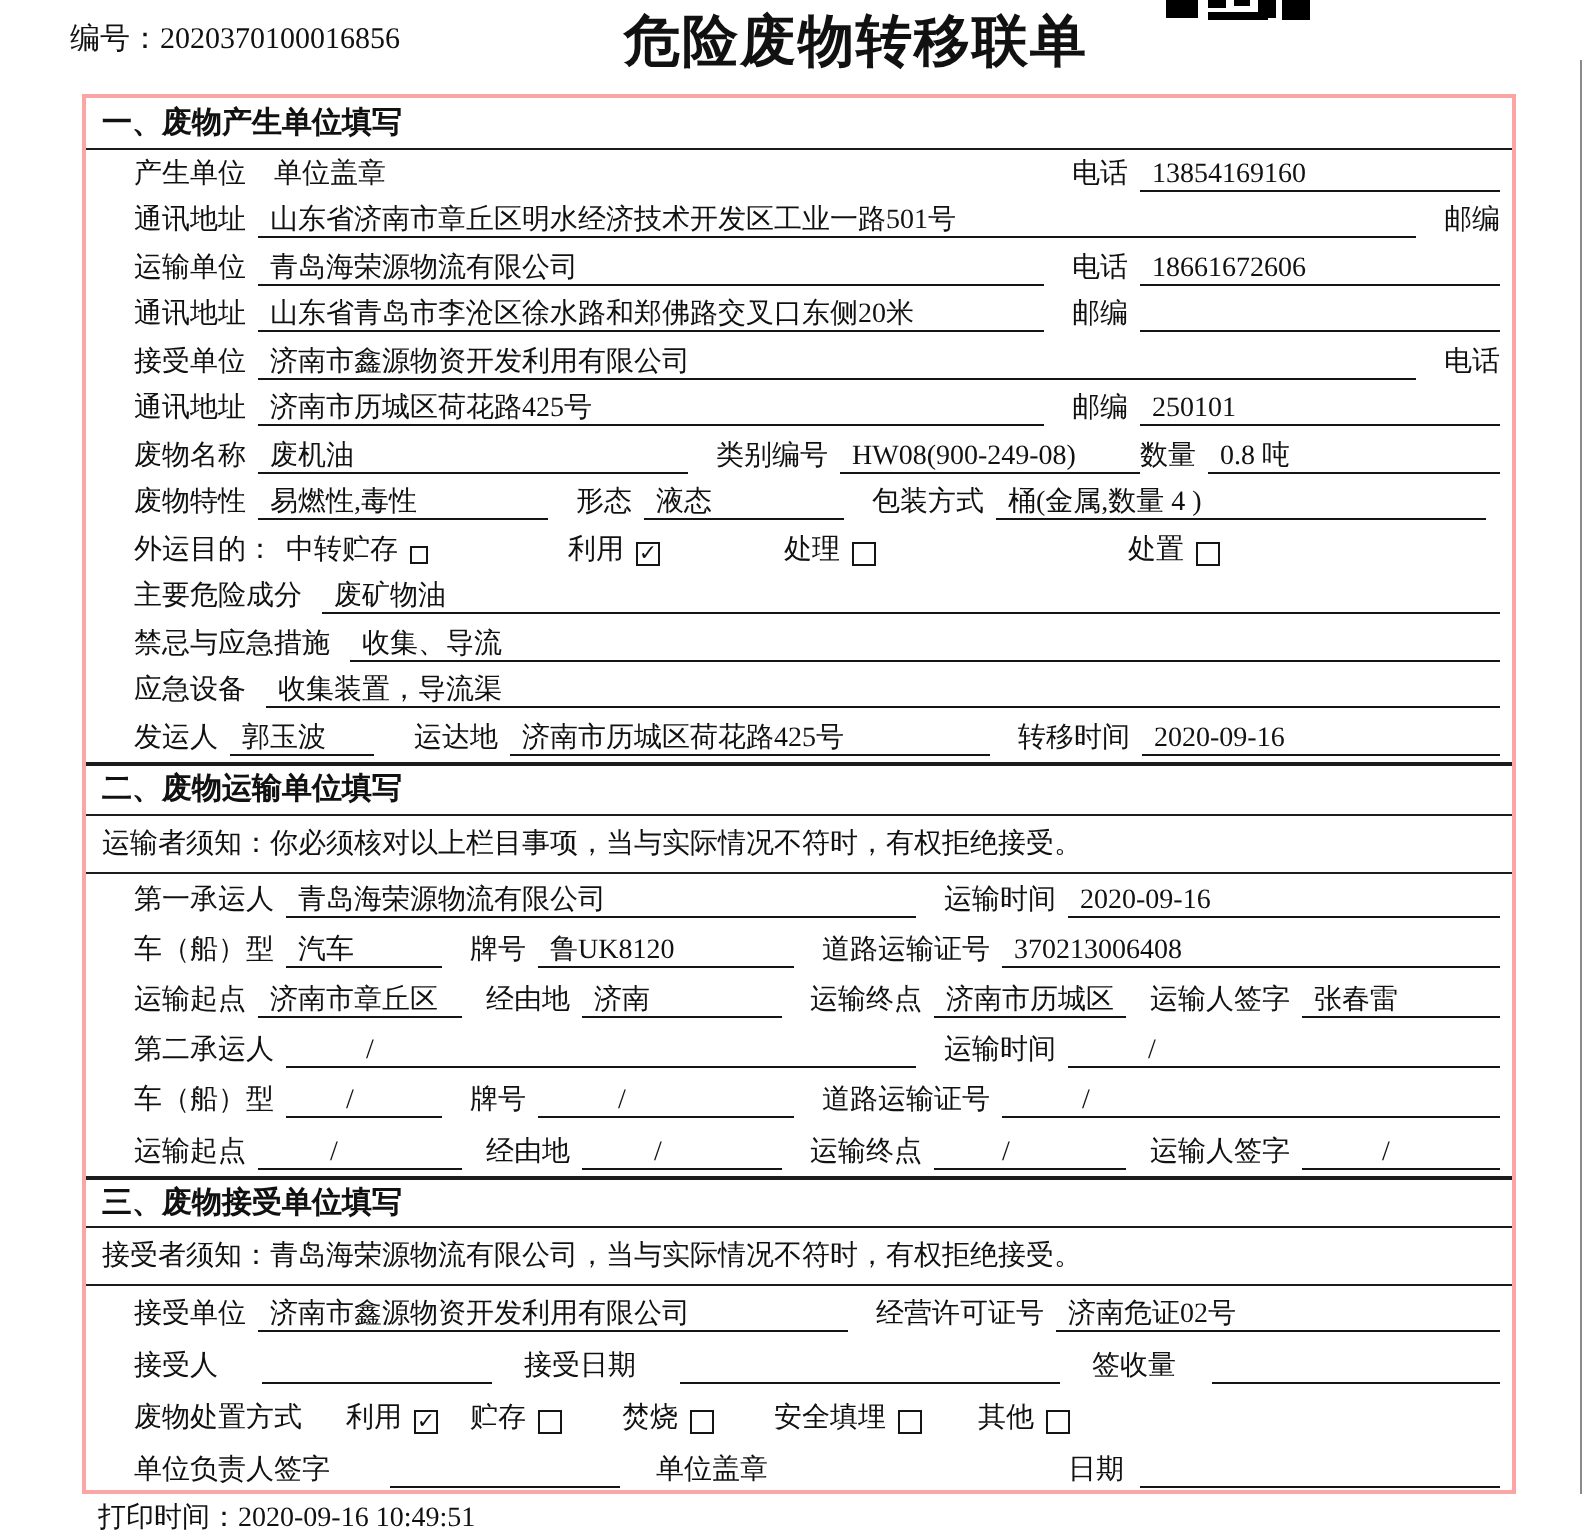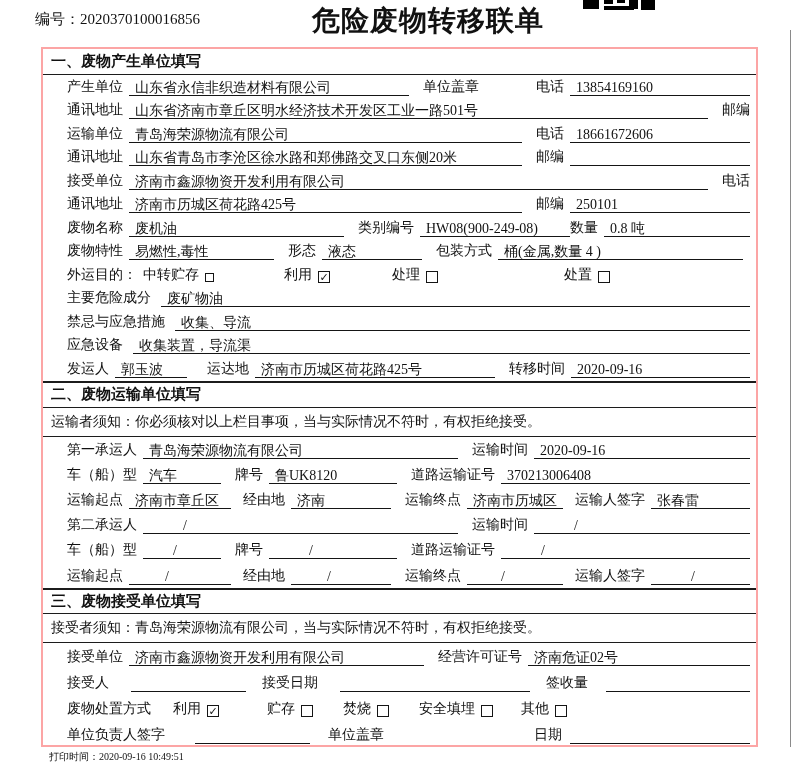--- a/index.html
+++ b/index.html
@@ -53,21 +53,21 @@
   .gr { flex: 1 1 auto; }
   .sp { flex: 1 1 auto; }
   .cb {
     width: 12px; height: 12px; border: 1px solid #151515;
     margin: 0 0 4px 6px; font-size: 11px; line-height: 10px;
     text-align: center; flex: none;
   }
   .cbs { width: 9px; height: 9px; margin-bottom: 5px; }
   .sl { padding-left: 40px; }
 
-  #print-line { left: 49px; top: 750px; font-size: 10px; white-space: nowrap; text-align: right; }
+  #print-line { left: 49px; top: 750px; font-size: 14px; white-space: nowrap; text-align: right; }
 </style>
 </head>
 <body>
 
 <div class="abs" id="doc-no">
   <span>编号：</span><span>2020370100016856</span>
 </div>
 
 <div class="abs" id="title">危险废物转移联单</div>
 
@@ -81,21 +81,20 @@
 </div>
 
 <div class="abs" id="edge-line"></div>
 
 <div class="abs" id="form">
 
   <div class="sec-h" id="s1h">一、废物产生单位填写</div>
 
   <div class="row s1r">
     <span class="lbl">产生单位</span>
-    <span class="fld" style="width:280px">山东省永信非织造材料有限公司</span>
     <span class="lbl" style="margin-left:14px">单位盖章</span>
     <span class="sp"></span>
     <span class="lbl">电话</span>
     <span class="fld" style="width:180px">13854169160</span>
   </div>
 
   <div class="row s1r">
     <span class="lbl">通讯地址</span>
     <span class="fld gr" style="margin-right:14px">山东省济南市章丘区明水经济技术开发区工业一路501号</span>
     <span class="lbl">邮编</span>
@@ -255,21 +254,21 @@
     <span class="lbl" style="margin-left:16px">接受日期</span>
     <span class="fld" style="width:190px;margin-left:22px"></span>
     <span class="lbl" style="margin-left:16px">签收量</span>
     <span class="fld gr" style="margin-left:18px"></span>
   </div>
 
   <div class="row s3r">
     <span class="lbl">废物处置方式</span>
     <span class="lbl" style="margin-left:22px">利用</span>
     <span class="cb">✓</span>
-    <span class="lbl" style="margin-left:48px">贮存</span>
+    <span class="lbl" style="margin-left:16px">贮存</span>
     <span class="cb"></span>
     <span class="lbl" style="margin-left:30px">焚烧</span>
     <span class="cb"></span>
     <span class="lbl" style="margin-left:30px">安全填埋</span>
     <span class="cb"></span>
     <span class="lbl" style="margin-left:28px">其他</span>
     <span class="cb"></span>
   </div>
 
   <div class="row s3r">

